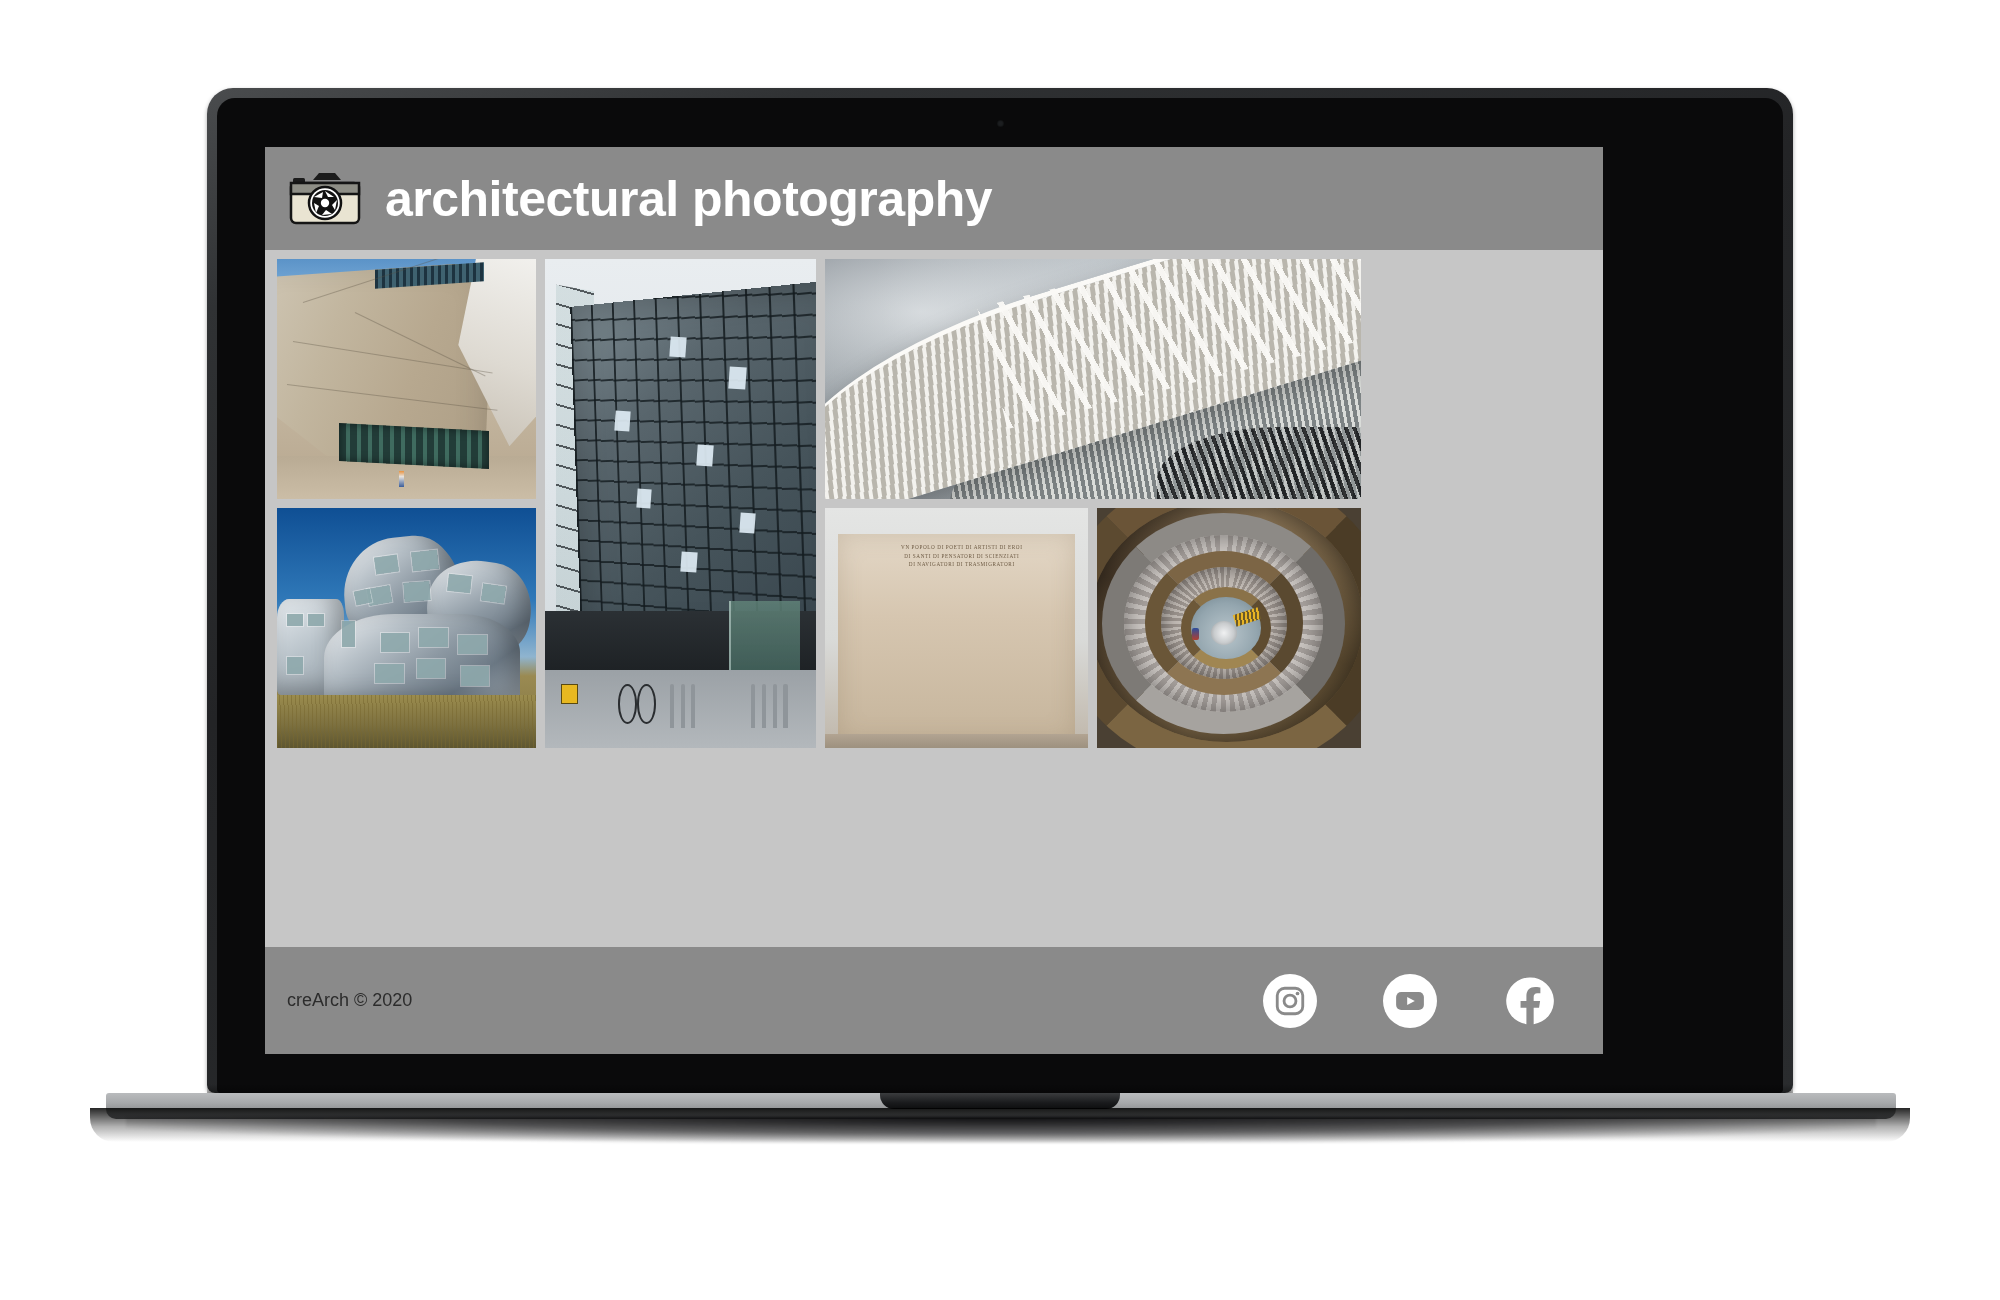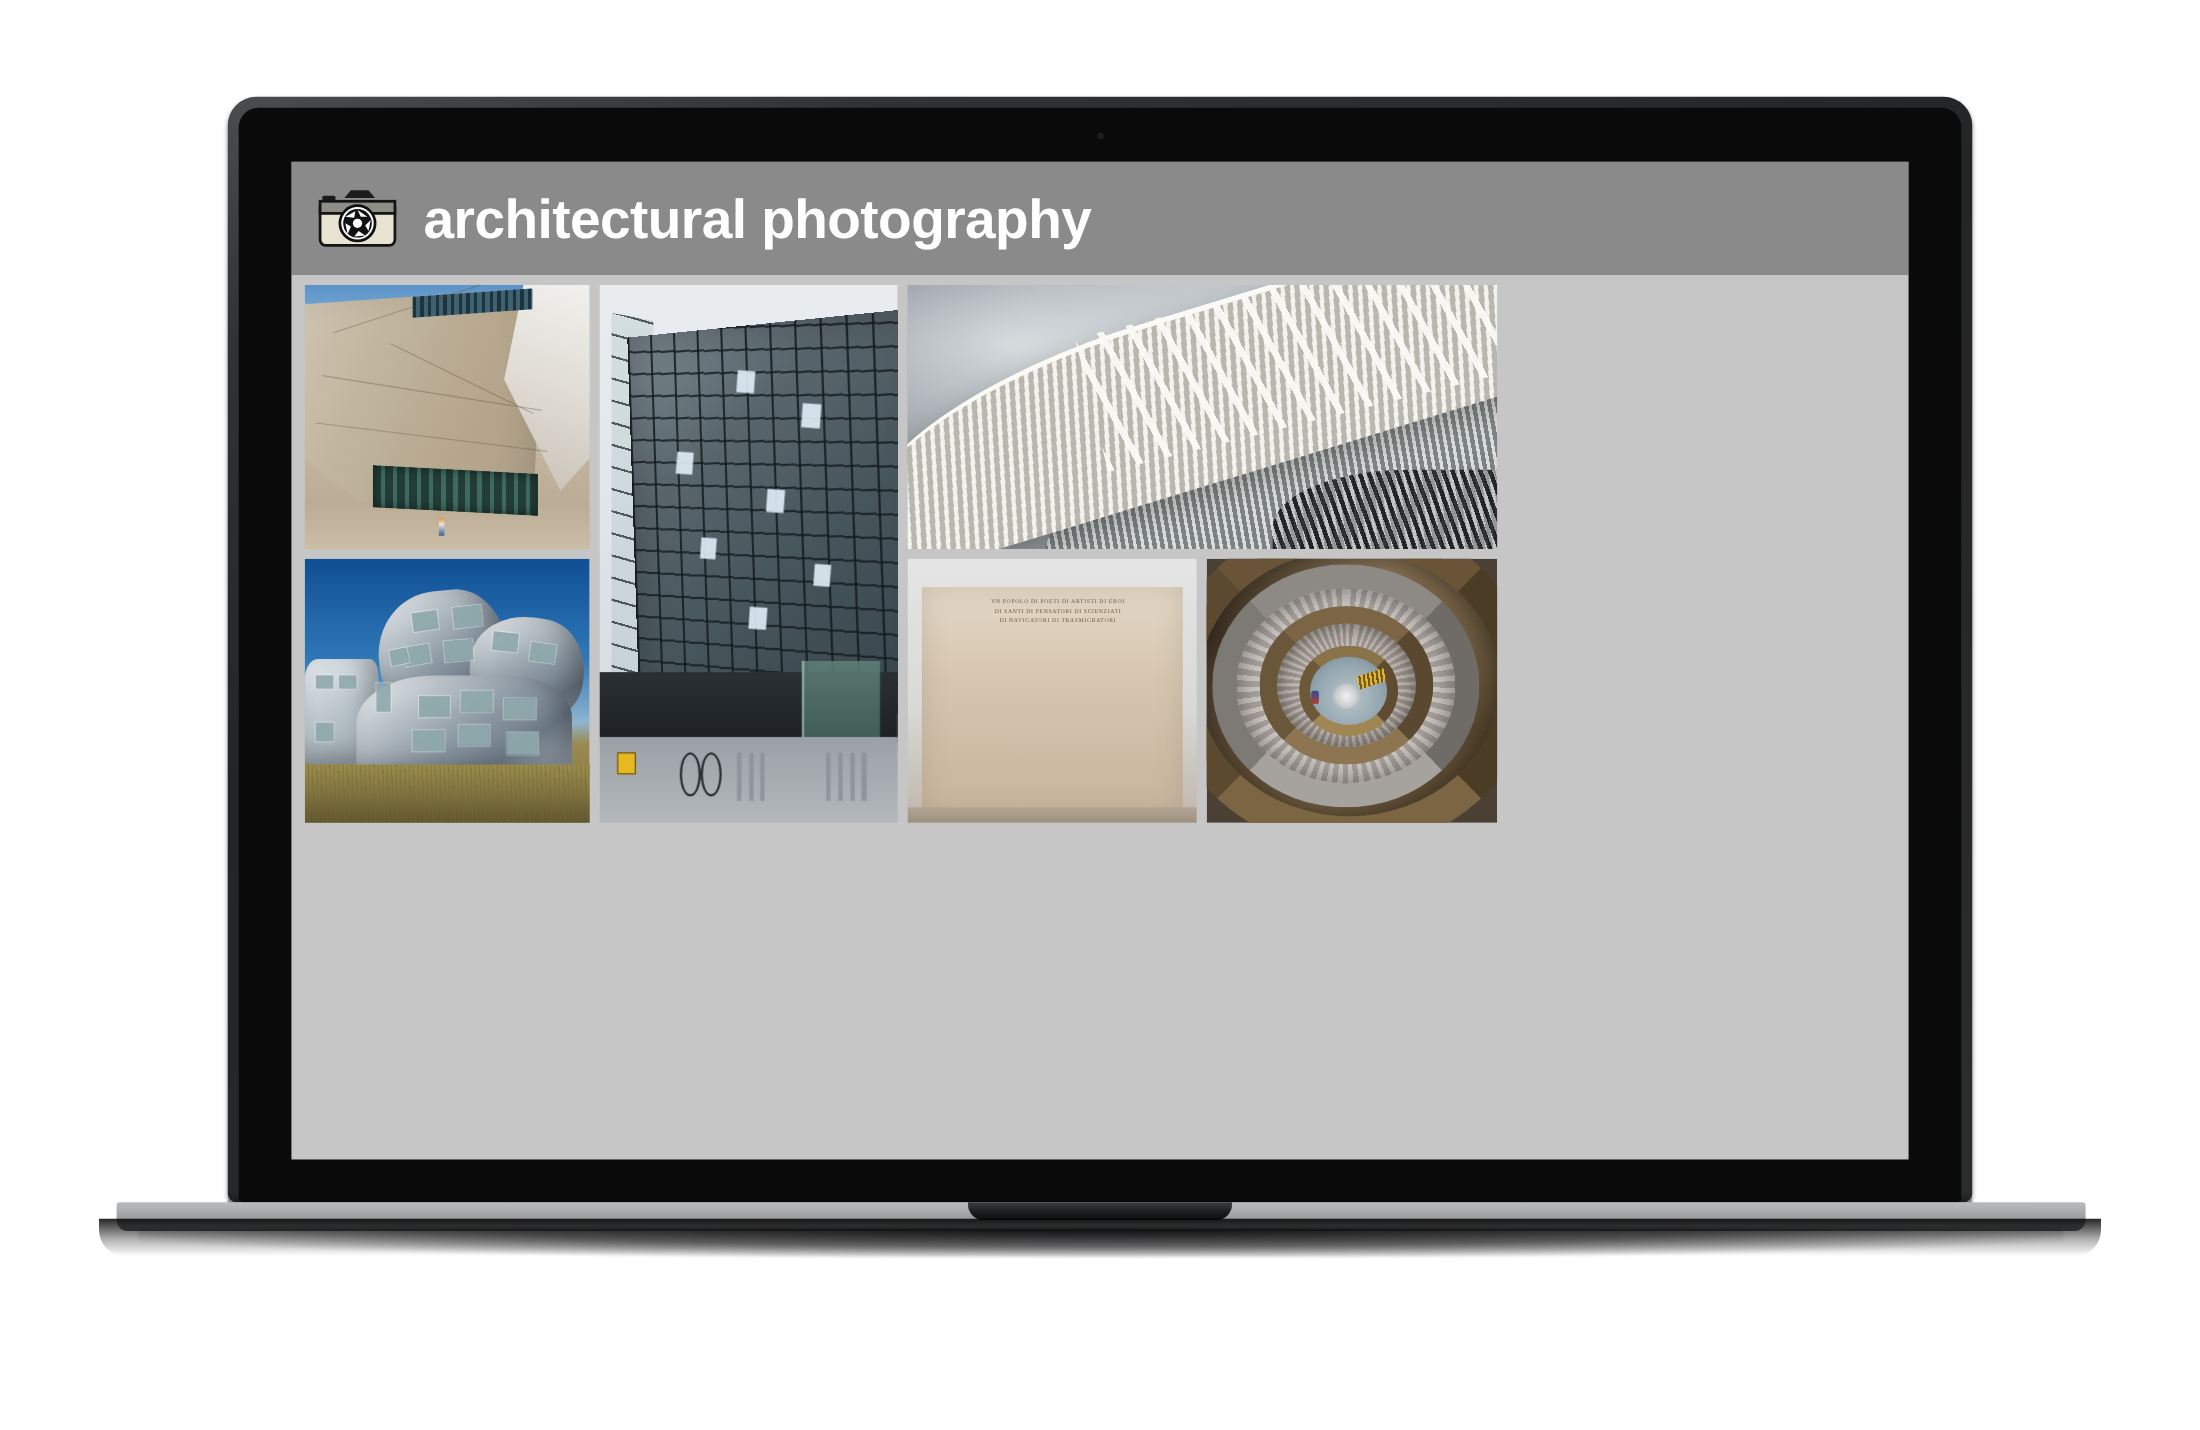--- a/index.html
+++ b/index.html
@@ -45,21 +45,21 @@
     text-align: center;
     color: #9a9a9c;
     font-size: 20px;
     letter-spacing: 0.6px;
   }
 
   
   .screen {
     position: absolute;
     left: 265px; top: 147px;
-    width: 1470px; height: 907px;
+    width: 1338px; height: 907px;
     background: #8a8a8a;
     overflow: hidden;
   }
 
   
   .base {
     position: absolute;
     left: 106px; top: 1093px;
     width: 1790px; height: 26px;
     background: linear-gradient(180deg, #b9bbbd 0%, #a7a9ab 38%, #86888a 78%, #5e6062 100%);
@@ -553,20 +553,47 @@
             <div class="ring r3"></div>
             <div class="ring r4"></div>
             <div class="yellow"></div>
             <div class="visitor"></div>
             <div class="core"></div>
           </div>
         </div>
 
       </main>
 
+      <footer class="site-footer">
+        <div class="copyright">creArch © 2020</div>
+        <div class="socials">
+
+          <a class="social-btn">
+            <svg width="34" height="34" viewBox="0 0 24 24">
+              <rect x="3" y="3" width="18" height="18" rx="5.2" fill="none" stroke="#8a8a8a" stroke-width="2"></rect>
+              <circle cx="12" cy="12" r="4.2" fill="none" stroke="#8a8a8a" stroke-width="2"></circle>
+              <circle cx="17.3" cy="6.7" r="1.3" fill="#8a8a8a"></circle>
+            </svg>
+          </a>
+
+          <a class="social-btn">
+            <svg width="34" height="34" viewBox="0 0 24 24">
+              <rect x="2.2" y="5.6" width="19.6" height="12.8" rx="3.6" fill="#8a8a8a"></rect>
+              <path d="M10 9.2 L15.4 12 L10 14.8 Z" fill="#ffffff"></path>
+            </svg>
+          </a>
+
+          <a class="social-btn fb">
+            <svg width="54" height="54" viewBox="0 0 24 24">
+              <path d="M12 1.6A10.4 10.4 0 0 0 10.4 22.3v-7.3H7.8v-3h2.6V9.8c0-2.6 1.55-4 3.9-4 1.13 0 2.31.2 2.31.2v2.55h-1.3c-1.28 0-1.68.8-1.68 1.62V12h2.86l-.46 3h-2.4v7.3A10.4 10.4 0 0 0 12 1.6z" fill="#ffffff"></path>
+            </svg>
+          </a>
+
+        </div>
+      </footer>
 
     </div>
   </div>
 
   <div class="hinge-shadow"></div>
   <div class="base"></div>
   <div class="base-lip"></div>
   <div class="base-shadow"></div>
   <div class="base-foot"></div>
 

